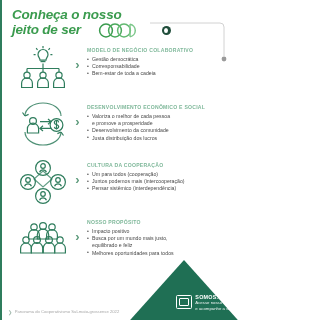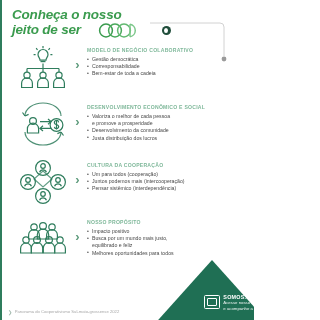--- a/index.html
+++ b/index.html
@@ -14,21 +14,20 @@
     font-family: "Liberation Sans", sans-serif;
     position: relative;
   }
 
   #page {
     position: relative;
     width: 254px;
     height: 320px;
     background: #ffffff;
     overflow: hidden;
-    padding-left: 28px;
   }
 
   
   .left-edge {
     position: absolute;
     left: 0; top: 0;
     width: 2px; height: 320px;
     background: #2f7d5d;
   }
 

